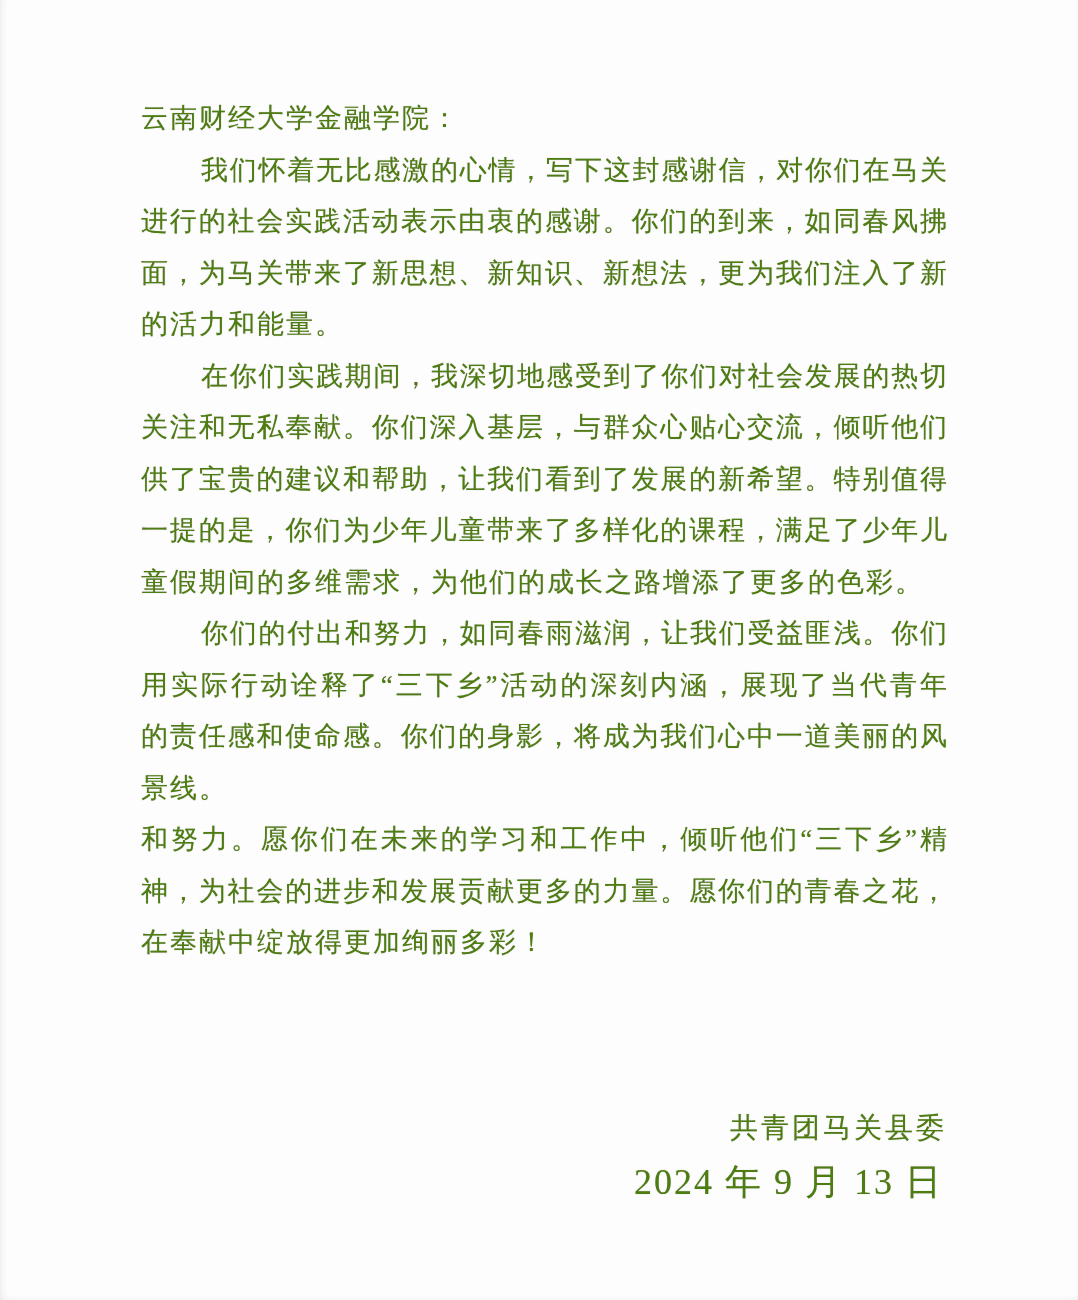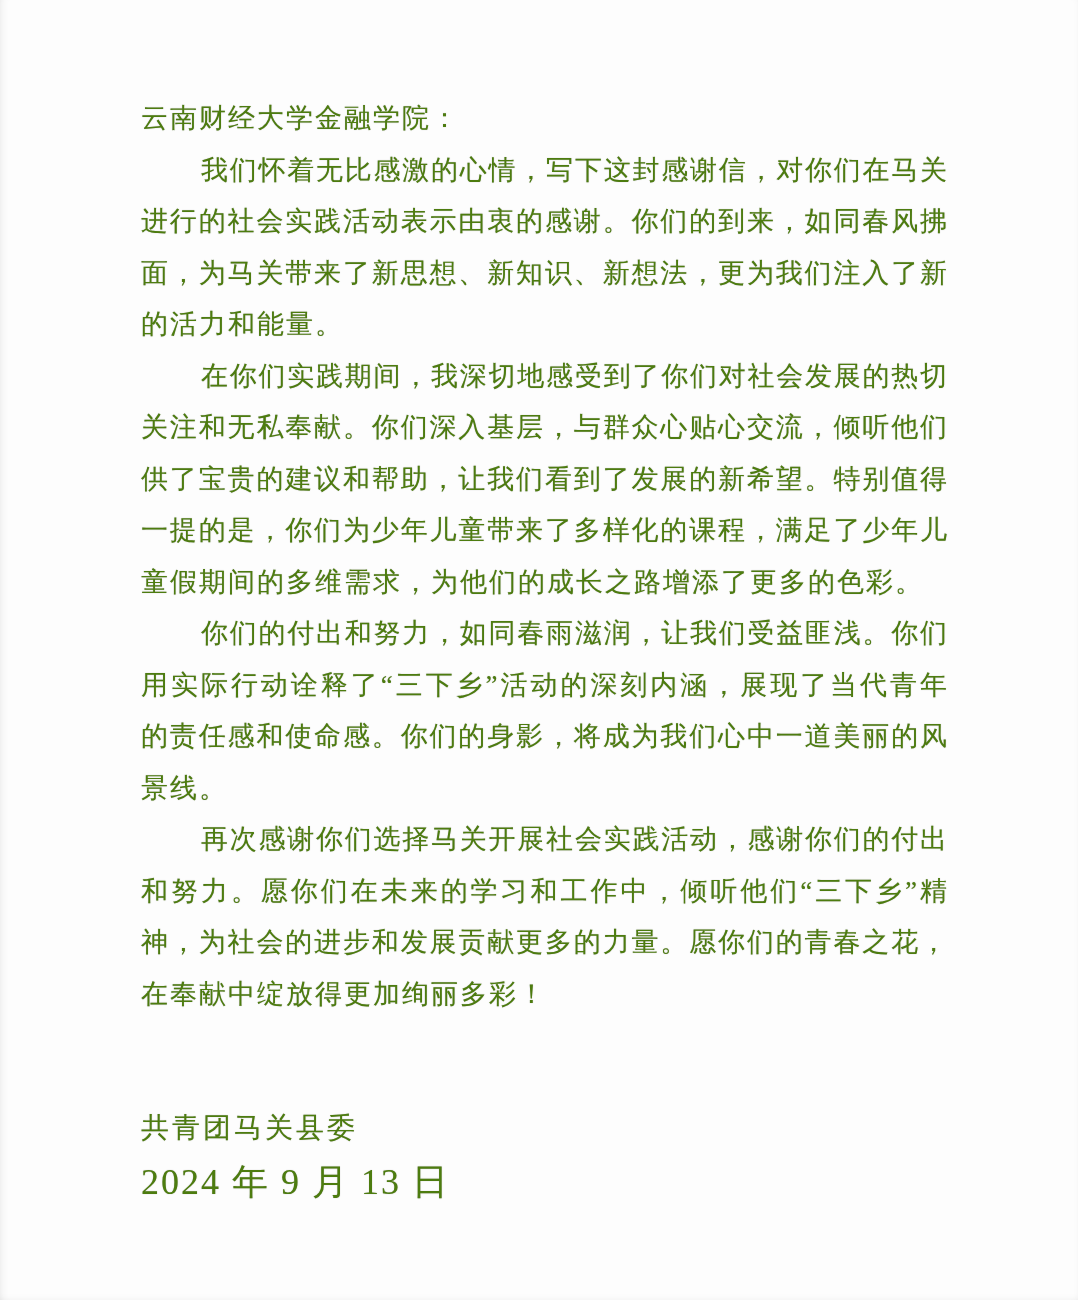--- a/index.html
+++ b/index.html
@@ -39,20 +39,21 @@
   }
   .line.first {
     text-indent: 60px;
     font-family: Liberation Serif, serif;
   }
   .closing {
     position: absolute;
     left: 141px;
     top: 1100px;
     width: 806px;
+    text-align: right;
   }
   .signature {
     font-size: 28px;
     line-height: 55px;
     letter-spacing: 3px;
     text-shadow: 0 0 1px rgba(80,80,80,0.45);
   }
   .date {
     font-size: 36px;
     line-height: 55px;
@@ -85,21 +86,20 @@
     </div>
 
     <div>
       <div class="line fill first">你们的付出和努力，如同春雨滋润，让我们受益匪浅。你们</div>
       <div class="line fill">用实际行动诠释了“三下乡”活动的深刻内涵，展现了当代青年</div>
       <div class="line fill">的责任感和使命感。你们的身影，将成为我们心中一道美丽的风</div>
       <div class="line">景线。</div>
     </div>
 
     <div>
-      <div class="line fill first">再次感谢你们选择马关开展社会实践活动，感谢你们的付出</div>
       <div class="line fill">和努力。愿你们在未来的学习和工作中，倾听他们“三下乡”精</div>
       <div class="line fill">神，为社会的进步和发展贡献更多的力量。愿你们的青春之花，</div>
       <div class="line">在奉献中绽放得更加绚丽多彩！</div>
     </div>
 
   </div>
 
   <div class="closing">
     <div class="signature">共青团马关县委</div>
     <div class="date">2024 年 9 月 13 日</div>

